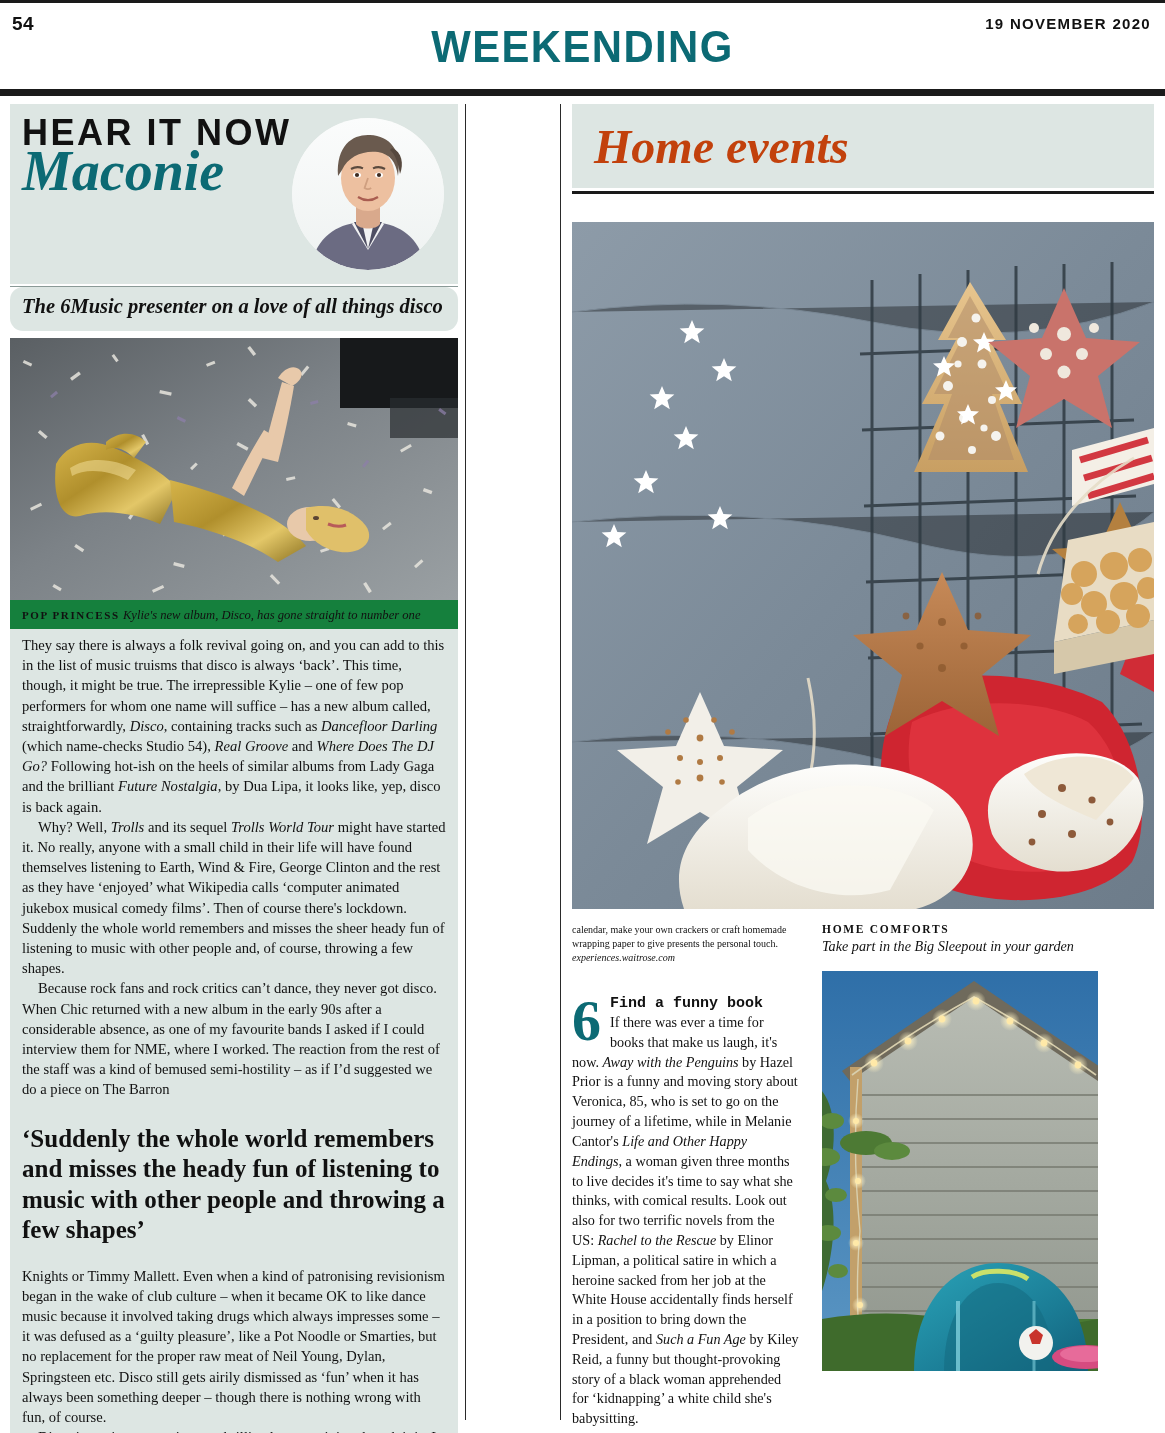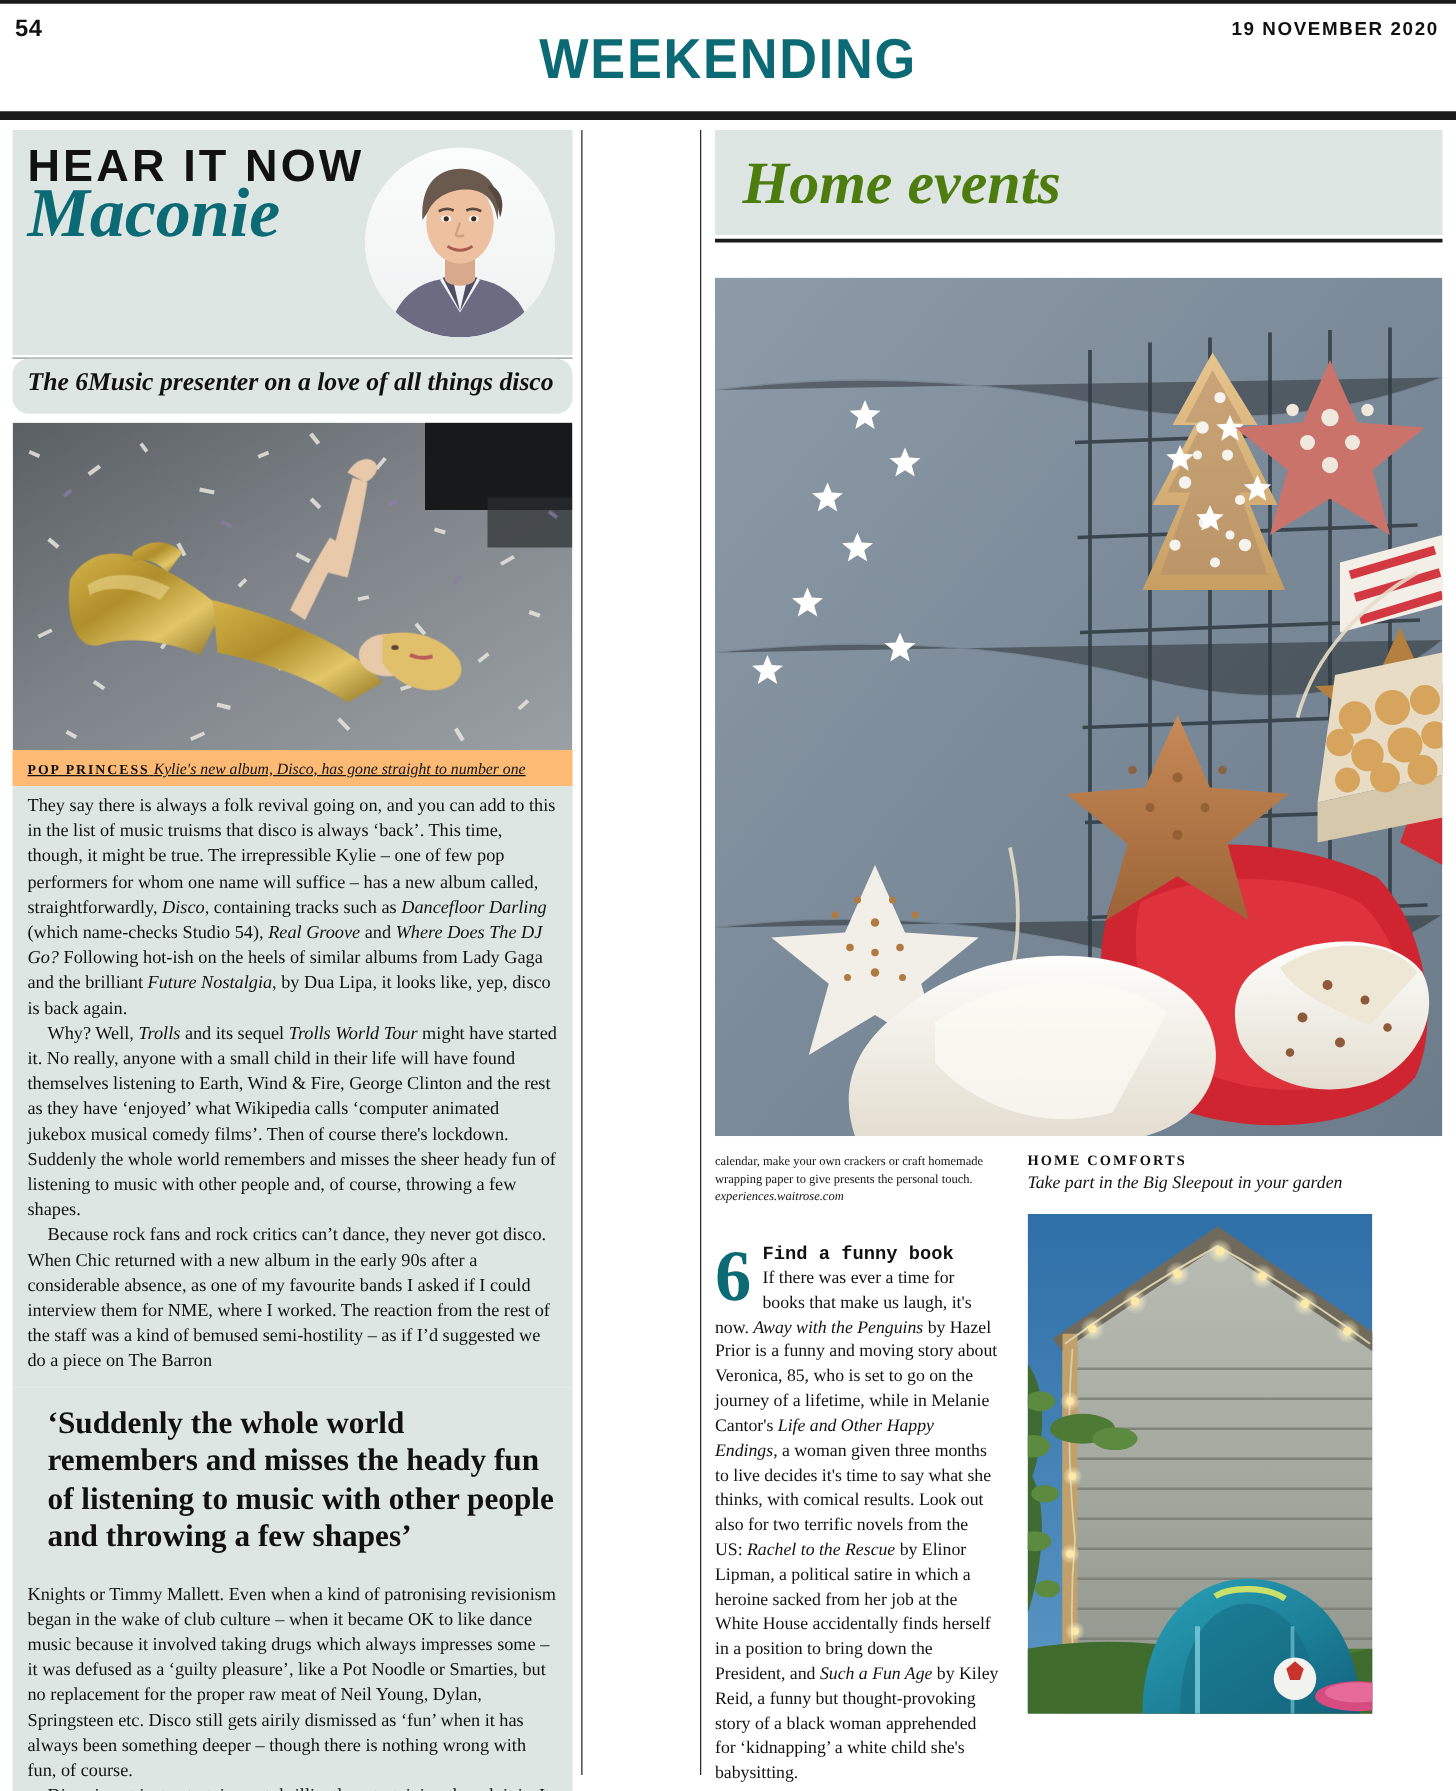--- a/index.html
+++ b/index.html
@@ -122,25 +122,24 @@
   }
 
   .photo-kylie {
     width: 448px; height: 262px;
     margin-top: 7px;
     position: relative;
     overflow: hidden;
   }
 
   .caption {
-    background: #fdba74;
+    background: #15803d;
     padding: 7px 12px 6px 12px;
     font-size: 12.6px;
     line-height: 1.3;
-    text-decoration: underline;
   }
   .caption .label {
     font-family: "Liberation Serif", serif;
     font-weight: bold;
     letter-spacing: 1.6px;
     font-size: 11px;
   }
   .caption .ital { font-style: italic; }
 
   .body-wrap {
@@ -151,21 +150,21 @@
     font-size: 14.6px;
     line-height: 1.385;
     text-align: left;
   }
   .body-text p { text-indent: 16px; }
   .body-text p.first { text-indent: 0; font-family: Liberation Serif, serif; }
   .body-text i { font-style: italic; }
 
   .pullquote {
     background: #dde6e3;
-    padding: 14px 12px 14px 28px;
+    padding: 14px 12px 14px 12px;
     font-weight: bold;
     font-size: 25px;
     line-height: 1.22;
   }
 
   
   .col-right {
     position: absolute;
     left: 572px; top: 8px;
     width: 582px;
@@ -175,21 +174,21 @@
     background: #dde6e3;
     height: 84px;
     display: flex;
     align-items: center;
     padding-left: 22px;
   }
   .home-title {
     font-style: italic;
     font-weight: bold;
     font-size: 48px;
-    color: #4d7c0f;
+    color: #c2410c;
   }
   .home-rule { height: 3px; background: #1a1a1a; margin-top: 3px; }
 
   .photo-biscuits {
     width: 582px; height: 687px;
     margin-top: 28px;
     position: relative;
     overflow: hidden;
   }
 

